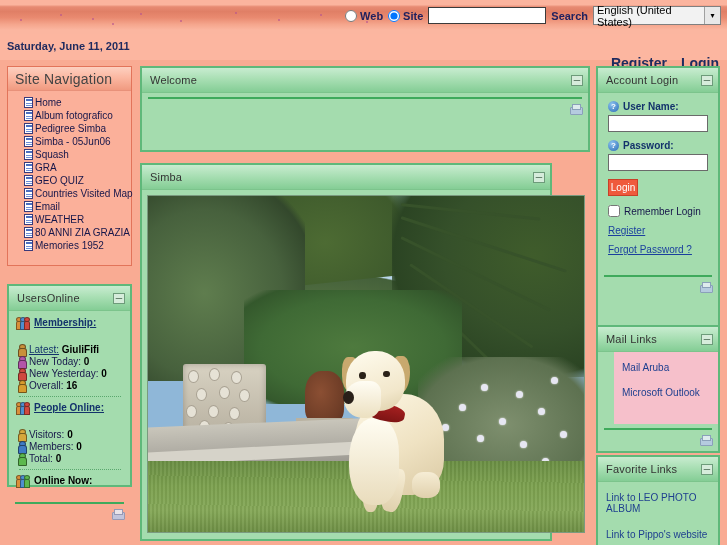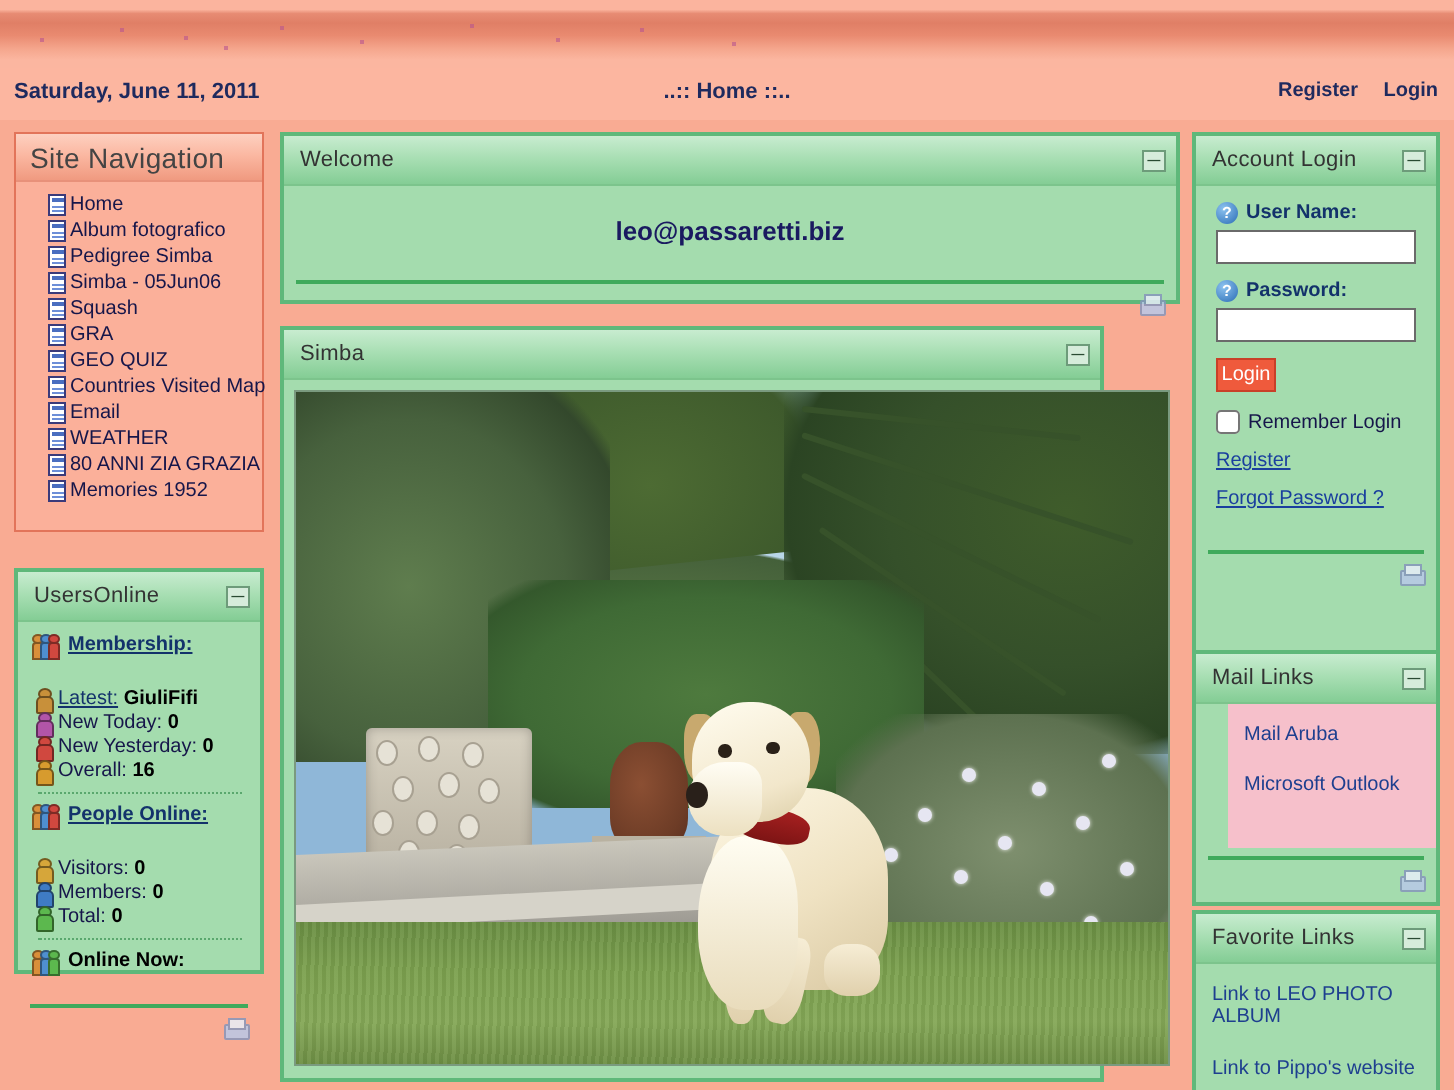--- a/index.html
+++ b/index.html
@@ -58,21 +58,21 @@
     background: #fcb6a0;
   }
   #datestrip .dt {
     position: absolute; left: 7px; top: 6px; font-size: 11px; font-weight: bold; color: #1e2a5e;
   }
   #datestrip .home {
     position: absolute; left: 0; right: 0; top: 6px; text-align: center;
     font-size: 11px; font-weight: bold; color: #1e2a5e;
   }
   #datestrip .acct {
-    position: absolute; right: 8px; top: 6px; font-size: 10px; font-weight: bold; color: #1e2a5e;
+    position: absolute; right: 8px; top: 21px; font-size: 14px; font-weight: bold; color: #1e2a5e;
   }
   #datestrip .acct span { margin-left: 10px; cursor: pointer; }
 
   
   .panel {
     position: absolute;
     border: 2px solid #5fb87a;
     background: #a4dcae;
   }
   .panel > .hdr {
@@ -293,25 +293,40 @@
   <div class="speck" style="left:92px;top:18px"></div>
   <div class="speck" style="left:140px;top:13px"></div>
   <div class="speck" style="left:180px;top:20px"></div>
   <div class="speck" style="left:235px;top:12px"></div>
   <div class="speck" style="left:278px;top:19px"></div>
   <div class="speck" style="left:320px;top:14px"></div>
   <div class="speck" style="left:366px;top:21px"></div>
   <div class="speck" style="left:20px;top:19px"></div>
   <div class="speck" style="left:112px;top:23px"></div>
 
+  <div class="search-wrap">
+    <label class="radio-grp">
+      <input type="radio" name="scope" style="">
+      <span>Web</span>
+    </label>
+    <label class="radio-grp">
+      <input type="radio" name="scope" checked="" style="">
+      <span>Site</span>
+    </label>
+    <input class="srch-field" type="text" value="" style="">
+    <span style="cursor:pointer">Search</span>
+    <div class="lang-sel">
+      <span>English (United States)</span>
+      <span class="arrowbox">▾</span>
+    </div>
+  </div>
 </div>
 
 <div id="datestrip">
   <div class="dt">Saturday, June 11, 2011</div>
-  <div class="home">..:: Home ::..</div>
   <div class="acct">
     <span>Register</span>
     <span>Login</span>
   </div>
 </div>
 
 <div class="panel" id="navpanel">
   <div class="hdr">
     <span class="ttl">Site Navigation</span>
   </div>
@@ -436,23 +451,20 @@
   <div class="footer-rule" style="margin-top:14px"></div>
   <div class="printer">
     <span class="pico"></span>
   </div>
 </div>
 
 <div class="panel" id="welcome">
   <div class="hdr">
     <span class="ttl">Welcome</span>
     <span class="collapse">─</span>
-  </div>
-  <div class="body">
-    <div class="welcome-text">leo@passaretti.biz</div>
   </div>
   <div class="footer-rule"></div>
   <div class="printer">
     <span class="pico"></span>
   </div>
 </div>
 
 <div class="panel" id="simba">
   <div class="hdr">
     <span class="ttl">Simba</span>

